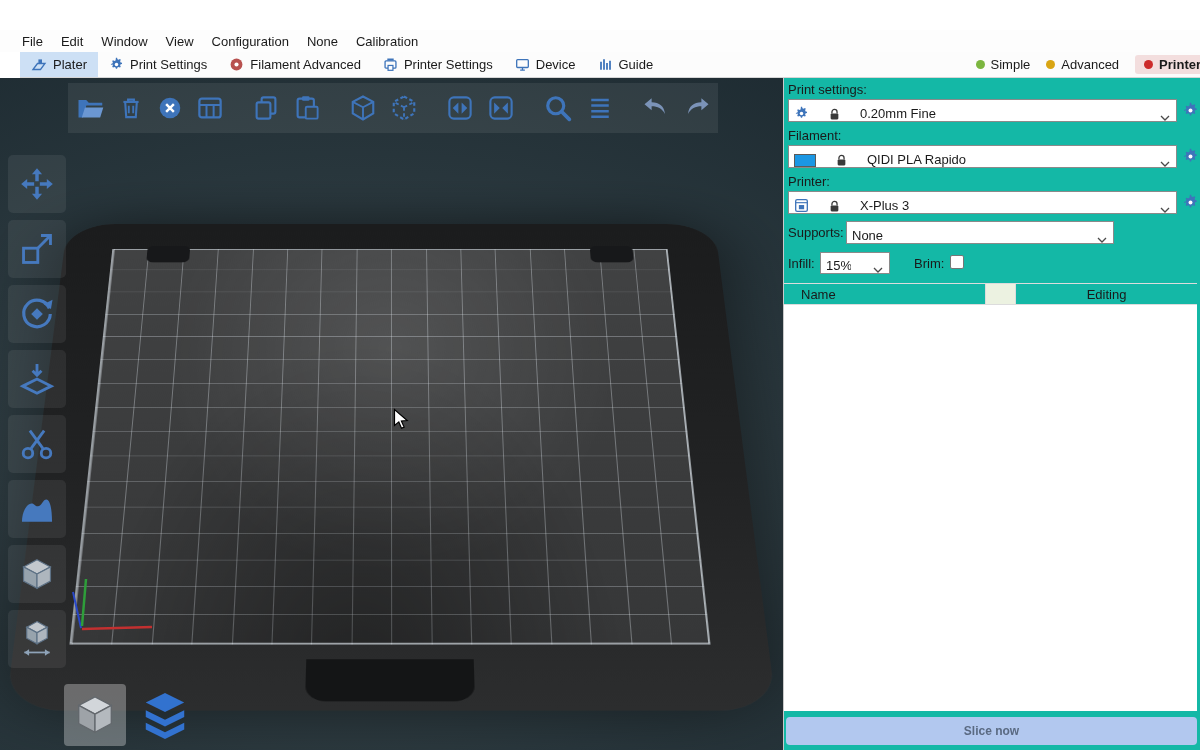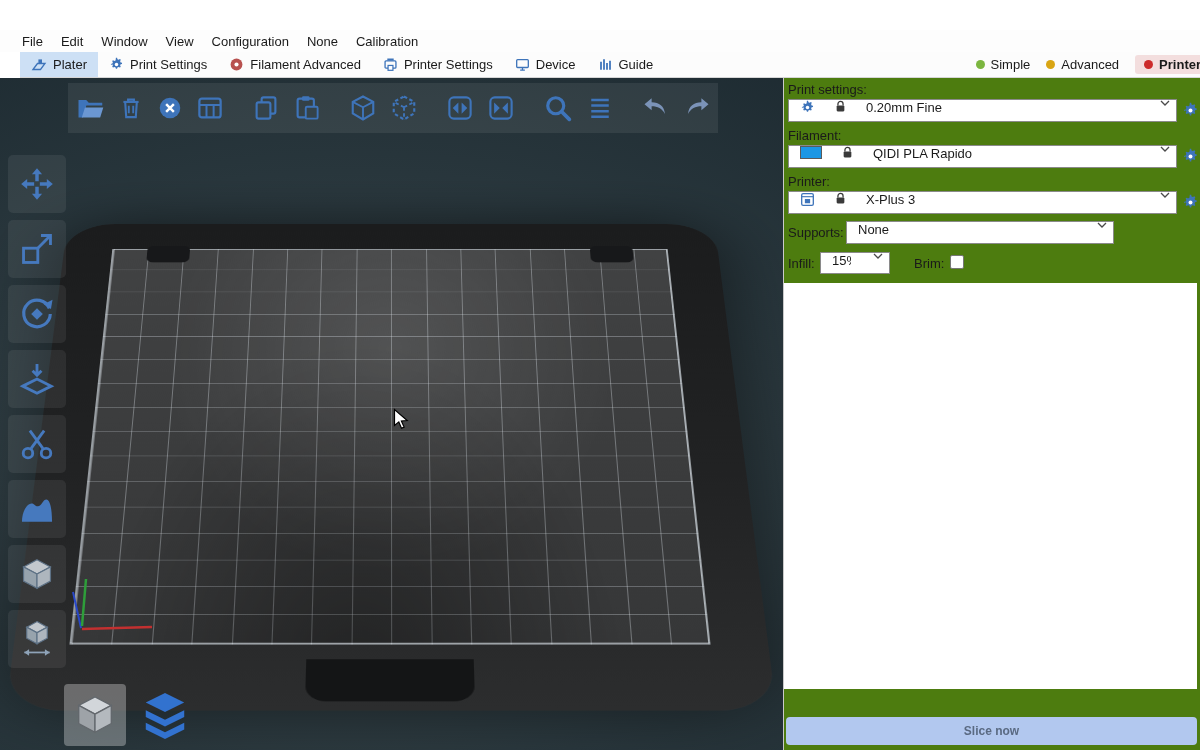--- a/index.html
+++ b/index.html
@@ -62,26 +62,26 @@
   .left-toolbar { position:absolute; left:8px; top:77px; display:flex; flex-direction:column; gap:7px; }
   .lbtn { width:58px; height:58px; border-radius:5px; background:rgba(255,255,255,0.07); display:flex; align-items:center; justify-content:center; border:none; padding:0; }
   .lbtn svg { display:block; }
 
   
   .view-toggles { position:absolute; left:64px; top:606px; display:flex; gap:8px; align-items:center; }
   .vt { width:62px; height:62px; display:flex; align-items:center; justify-content:center; border-radius:4px; background:none; border:none; padding:0; }
   .vt.active { background:rgba(255,255,255,0.30); }
 
   
-  .sidebar { position:absolute; left:783px; top:0; width:417px; height:672px; background:#4d7c0f; border-left:1px solid #c9c9c9; }
+  .sidebar { position:absolute; left:783px; top:0; width:417px; height:672px; background:#14b8a6; border-left:1px solid #c9c9c9; }
   .sb-label { position:absolute; left:4px; white-space:nowrap; }
   .lbl-print { top:4px; } .lbl-filament { top:50px; } .lbl-printer { top:96px; }
   .lbl-supports { top:147px; } .lbl-infill { top:178px; } .lbl-brim { left:130px; top:178px; }
 
-  .combo { position:absolute; display:flex; align-items:flex-start; gap:20px; height:23px; border:1px solid #8a8a8a; background:#fff; padding:0 4px 0 11px; }
+  .combo { position:absolute; display:flex; align-items:flex-end; gap:20px; height:23px; border:1px solid #8a8a8a; background:#fff; padding:0 4px 0 5px; }
   .combo .chev { margin-left:auto; padding:0 2px; display:flex; align-items:center; }
   .combo .val { white-space:nowrap; overflow:hidden; }
   .combo1 { left:4px; top:21px; width:389px; }
   .combo2 { left:4px; top:67px; width:389px; }
   .combo3 { left:4px; top:113px; width:389px; }
   .combo-supports { left:62px; top:143px; width:268px; }
   .combo-infill { left:36px; top:174px; width:70px; height:22px; }
   .swatch { width:22px; height:13px; background:#1b97e4; border:1px solid #5a5a5a; flex:none; }
 
   .gear-btn { position:absolute; left:398px; width:17px; height:17px; background:none; border:none; padding:0; }
@@ -446,19 +446,24 @@
         <span class="chev">
           <svg width="10" height="6" viewBox="0 0 10 6">
               <path d="M1 1l4 4 4-4" fill="none" stroke="#4a4a4a" stroke-width="1.3"></path>
             </svg>
         </span>
       </div>
       <span class="sb-label lbl-brim">Brim:</span>
       <span class="brim-check"></span>
 
       <div class="obj-table">
+        <div class="obj-header">
+          <span class="col-name">Name</span>
+          <span class="col-mid"></span>
+          <span class="col-editing">Editing</span>
+        </div>
         <div class="obj-body"></div>
       </div>
 
       <button class="slice-btn">Slice now</button>
     </div>
   </div>
 </div>
 
 </body></html>

